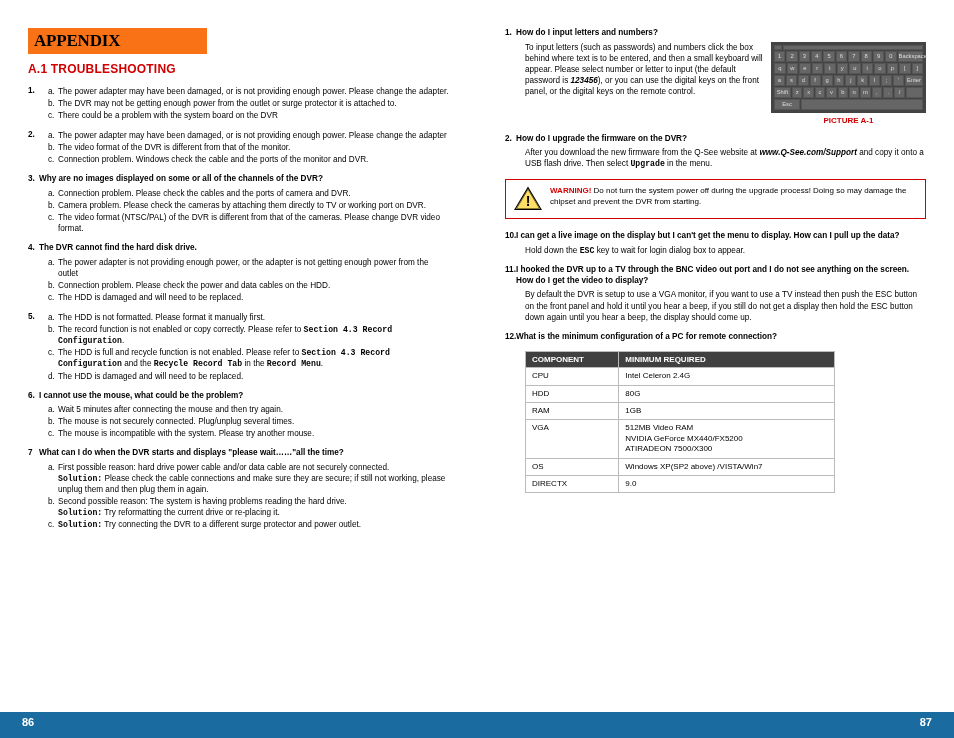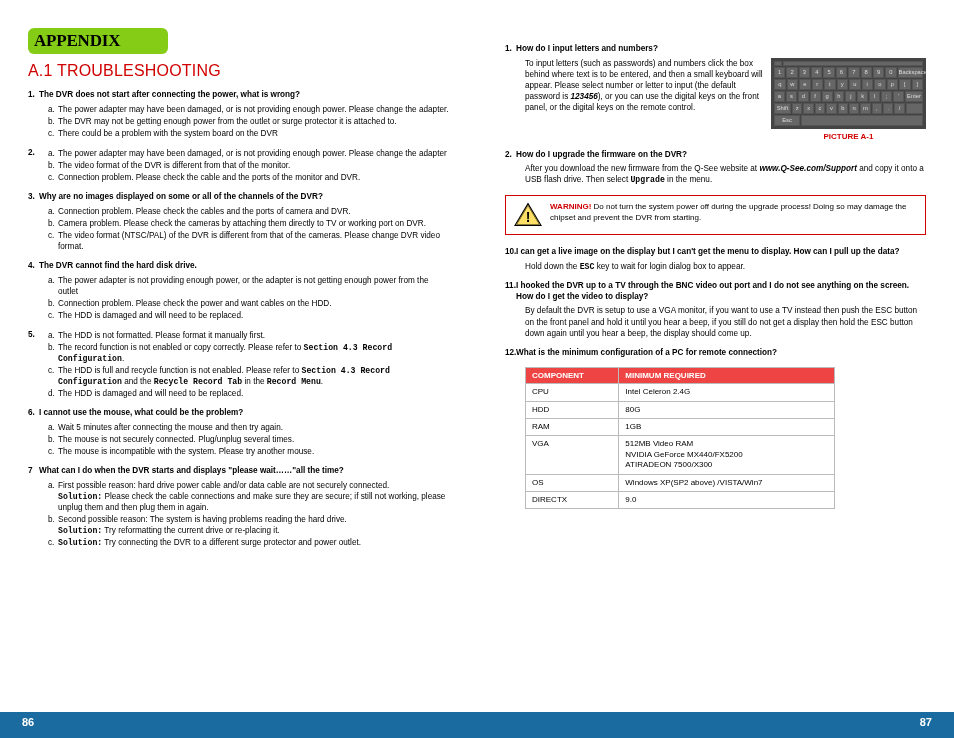--- a/index.html
+++ b/index.html
@@ -12,38 +12,37 @@
     font-size: 8.2px;
     color: #000;
     display: flex;
   }
   .page {
     width: 50%;
     padding: 28px 28px 0 28px;
     position: relative;
   }
   .appendix-header {
-    background: #84cc16;
+    background: #f97316;
     padding: 3px 6px;
     margin-bottom: 8px;
     display: inline-block;
-    width: 140px;
-    border-radius: 6px;
+    width: 179px;
   }
   .appendix-header span {
     font-family: Georgia, 'Times New Roman', serif;
     font-weight: 900;
     font-size: 17px;
     letter-spacing: -0.2px;
     color: #000;
   }
   .section-title {
     color: #d10000;
-    font-weight: 400;
-    font-size: 16px;
+    font-weight: 700;
+    font-size: 12px;
     margin-bottom: 10px;
     letter-spacing: 0.2px;
   }
   ol.questions {
     list-style: none;
     counter-reset: q;
   }
   ol.questions > li {
     margin-bottom: 9px;
     position: relative;
@@ -86,21 +85,21 @@
   .footer {
     position: absolute;
     bottom: 0; left: 0; right: 0;
     height: 26px;
     background: #1a6b9f;
   }
   .pn-left { left: 22px; }
   .pn-right { right: 22px; }
 
   
-  .rcol-start { counter-reset: q 7; margin-top: 16px; }
+  .rcol-start { counter-reset: q 7; }
   .q8-wrap { display: flex; gap: 8px; justify-content: space-between; }
   .q8-text { flex: 1; }
   .keyboard {
     width: 155px;
     background: #444;
     padding: 3px;
     font-size: 6.5px;
     display: flex;
     flex-direction: column;
     gap: 1px;
@@ -142,21 +141,21 @@
   .warn-text b { color: #d10000; }
 
   table.spec {
     border-collapse: collapse;
     width: 310px;
     margin-left: 20px;
     margin-top: 4px;
     font-size: 8px;
   }
   table.spec th {
-    background: #ef4444;
+    background: #404040;
     color: #fff;
     text-align: left;
     padding: 3px 6px;
     font-weight: bold;
     border: 0.5px solid #bbb;
     font-size: 8px;
   }
   table.spec td {
     border: 0.5px solid #bbb;
     padding: 3px 6px;
@@ -171,47 +170,46 @@
 <body>
 
 <div class="page">
   <div class="appendix-header">
     <span>APPENDIX</span>
   </div>
   <div class="section-title">A.1 TROUBLESHOOTING</div>
 
   <ol class="questions">
     <li>
-      <span class="q-text">The DVR does not start after connecting the power, what is wrong?</span>
       <ol class="answers">
         <li>The power adapter may have been damaged, or is not providing enough power. Please change the adapter.</li>
         <li>The DVR may not be getting enough power from the outlet or surge protector it is attached to.</li>
         <li>There could be a problem with the system board on the DVR</li>
       </ol>
     </li>
     <li>
       <ol class="answers">
         <li>The power adapter may have been damaged, or is not providing enough power. Please change the adapter</li>
         <li>The video format of the DVR is different from that of the monitor.</li>
-        <li>Connection problem. Please check the cable and the ports of the monitor and DVR.</li>
+        <li>Connection problem. Windows check the cable and the ports of the monitor and DVR.</li>
       </ol>
     </li>
     <li>
       <span class="q-text">Why are no images displayed on some or all of the channels of the DVR?</span>
       <ol class="answers">
         <li>Connection problem. Please check the cables and the ports of camera and DVR.</li>
         <li>Camera problem. Please check the cameras by attaching them directly to TV or working port on DVR.</li>
         <li>The video format (NTSC/PAL) of the DVR is different from that of the cameras. Please change DVR video format.</li>
       </ol>
     </li>
     <li>
       <span class="q-text">The DVR cannot find the hard disk drive.</span>
       <ol class="answers">
         <li>The power adapter is not providing enough power, or the adapter is not getting enough power from the outlet</li>
-        <li>Connection problem. Please check the power and want cables on the HDD.</li>
+        <li>Connection problem. Please check the power and data cables on the HDD.</li>
         <li>The HDD is damaged and will need to be replaced.</li>
       </ol>
     </li>
     <li>
       <ol class="answers">
         <li>The HDD is not formatted. Please format it manually first.</li>
         <li><span>The record function is not enabled or copy correctly. Please refer to </span><span class="bold-inline">Section 4.3 Record Configuration</span><span>.</span></li>
         <li><span>The HDD is full and recycle function is not enabled. Please refer to </span><span class="bold-inline">Section 4.3 Record Configuration</span><span> and the </span><span class="bold-inline">Recycle Record Tab</span><span> in the </span><span class="bold-inline">Record Menu</span><span>.</span></li>
         <li>The HDD is damaged and will need to be replaced.</li>
       </ol>

